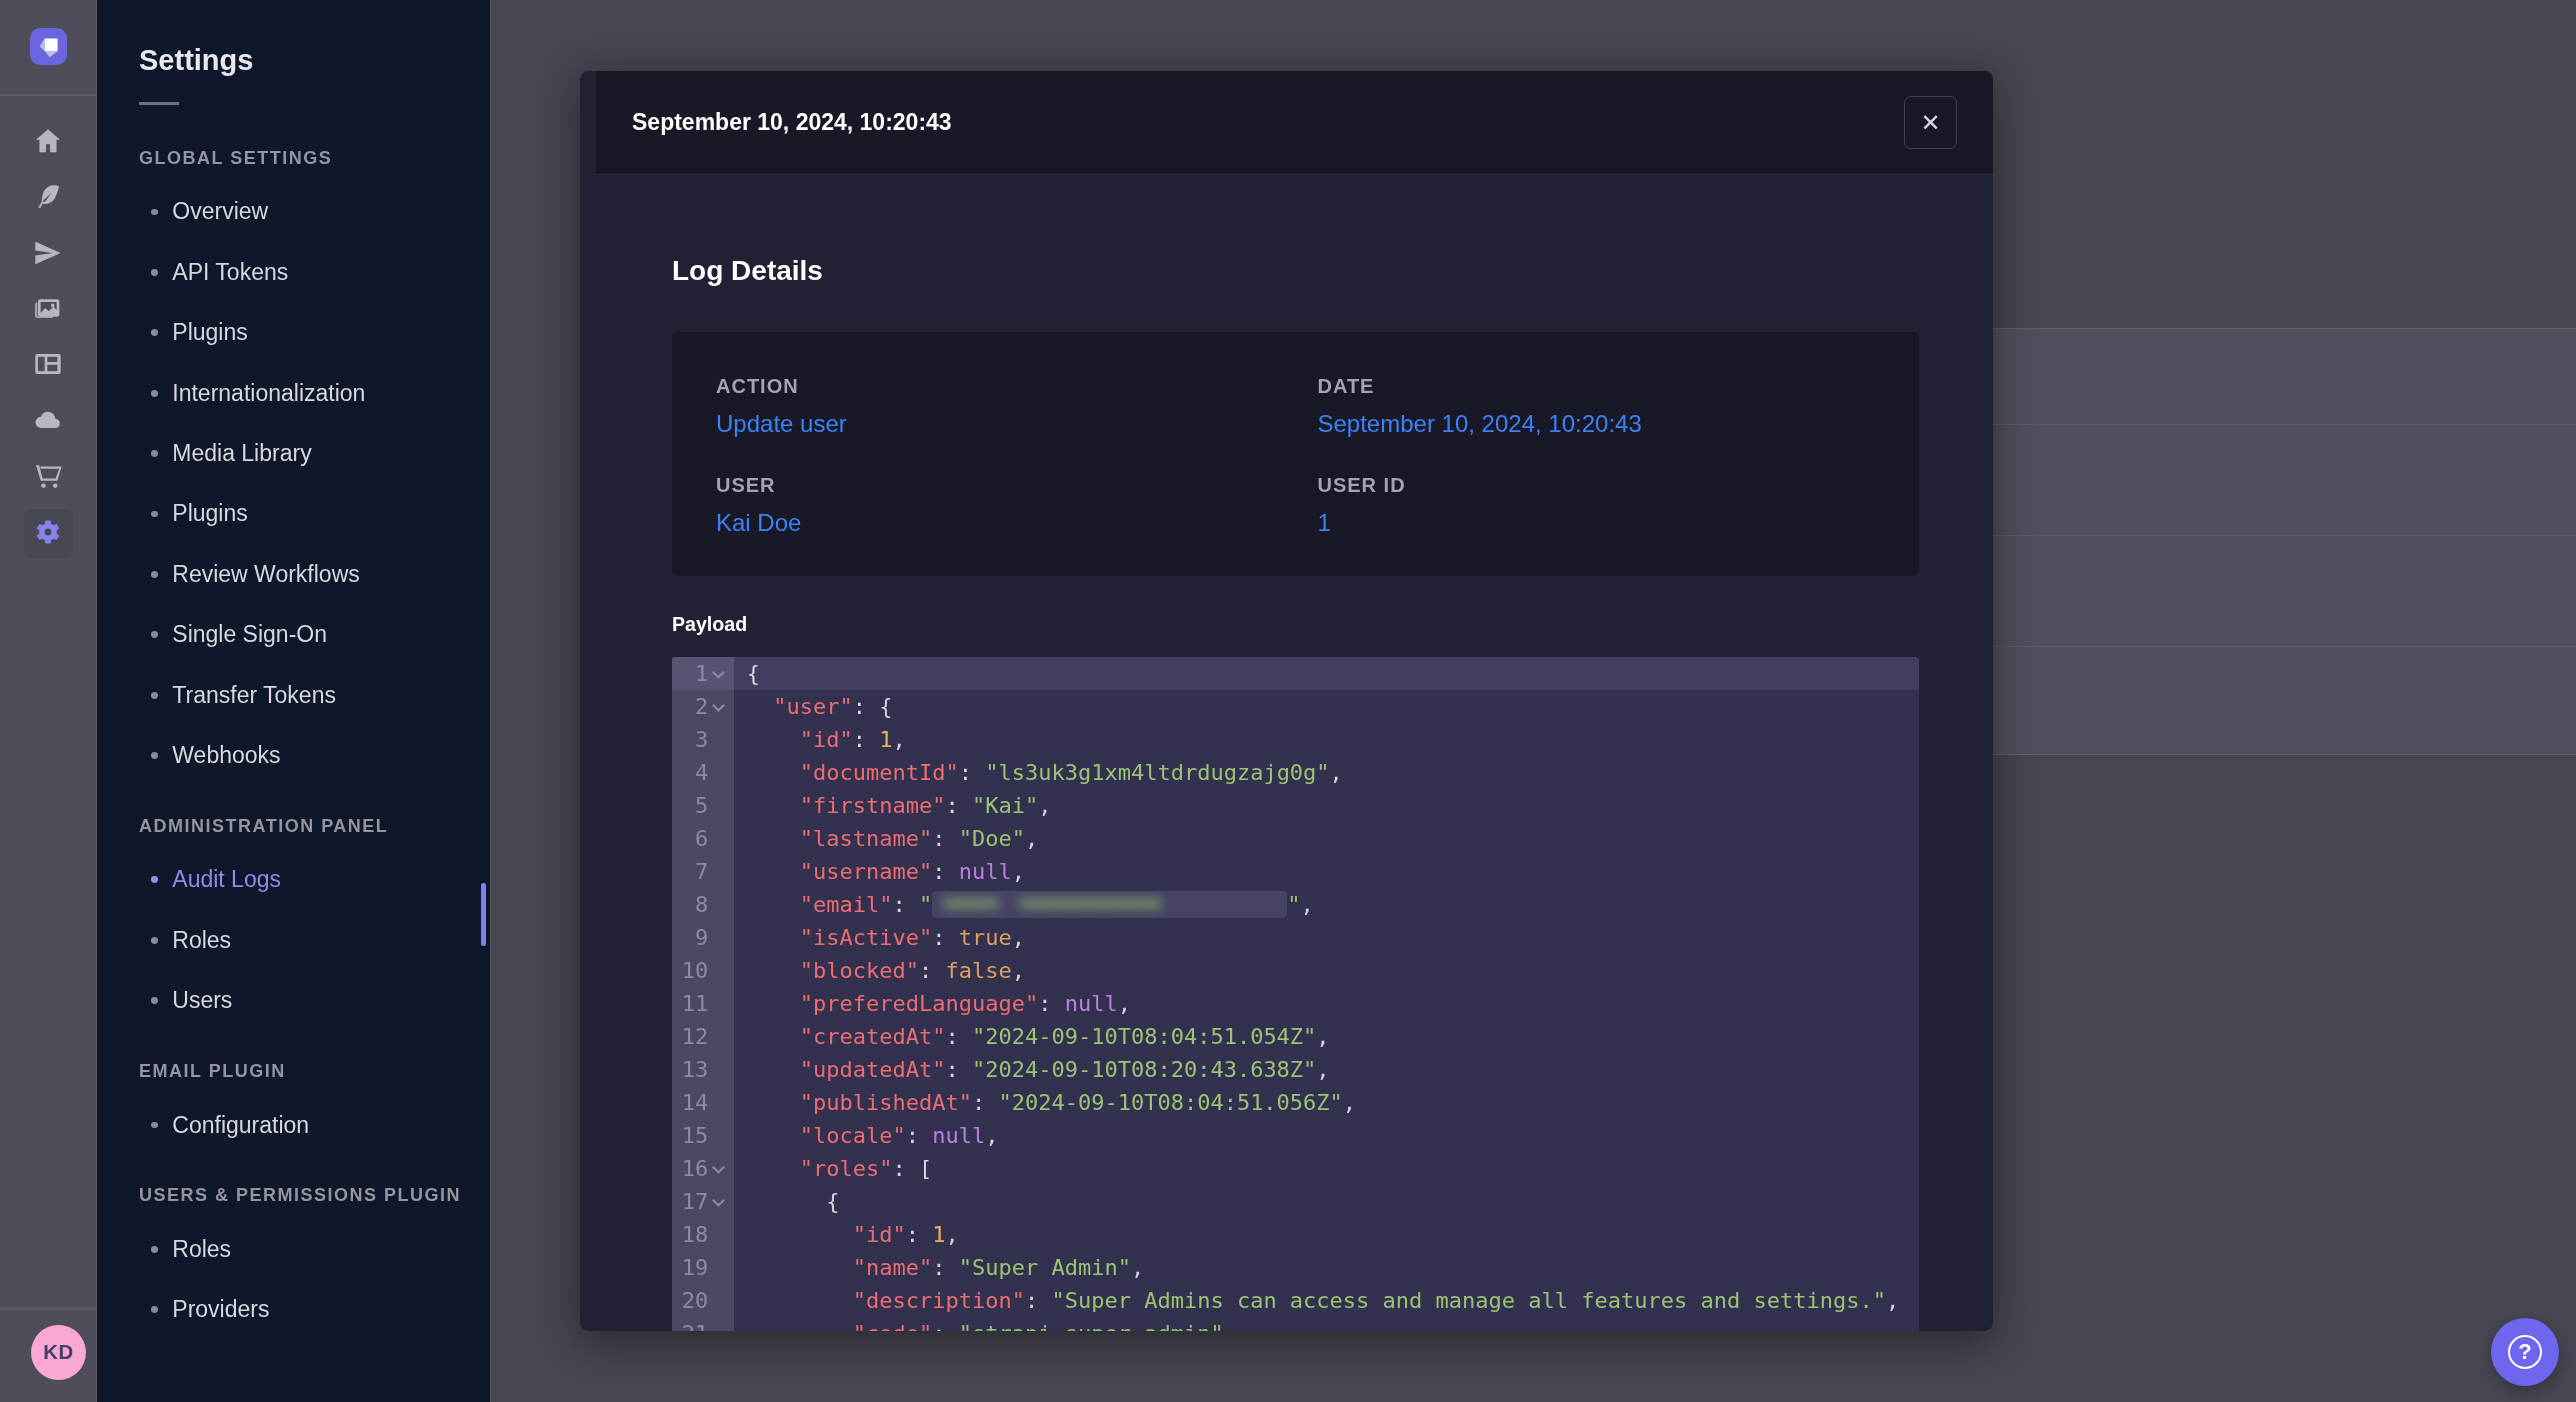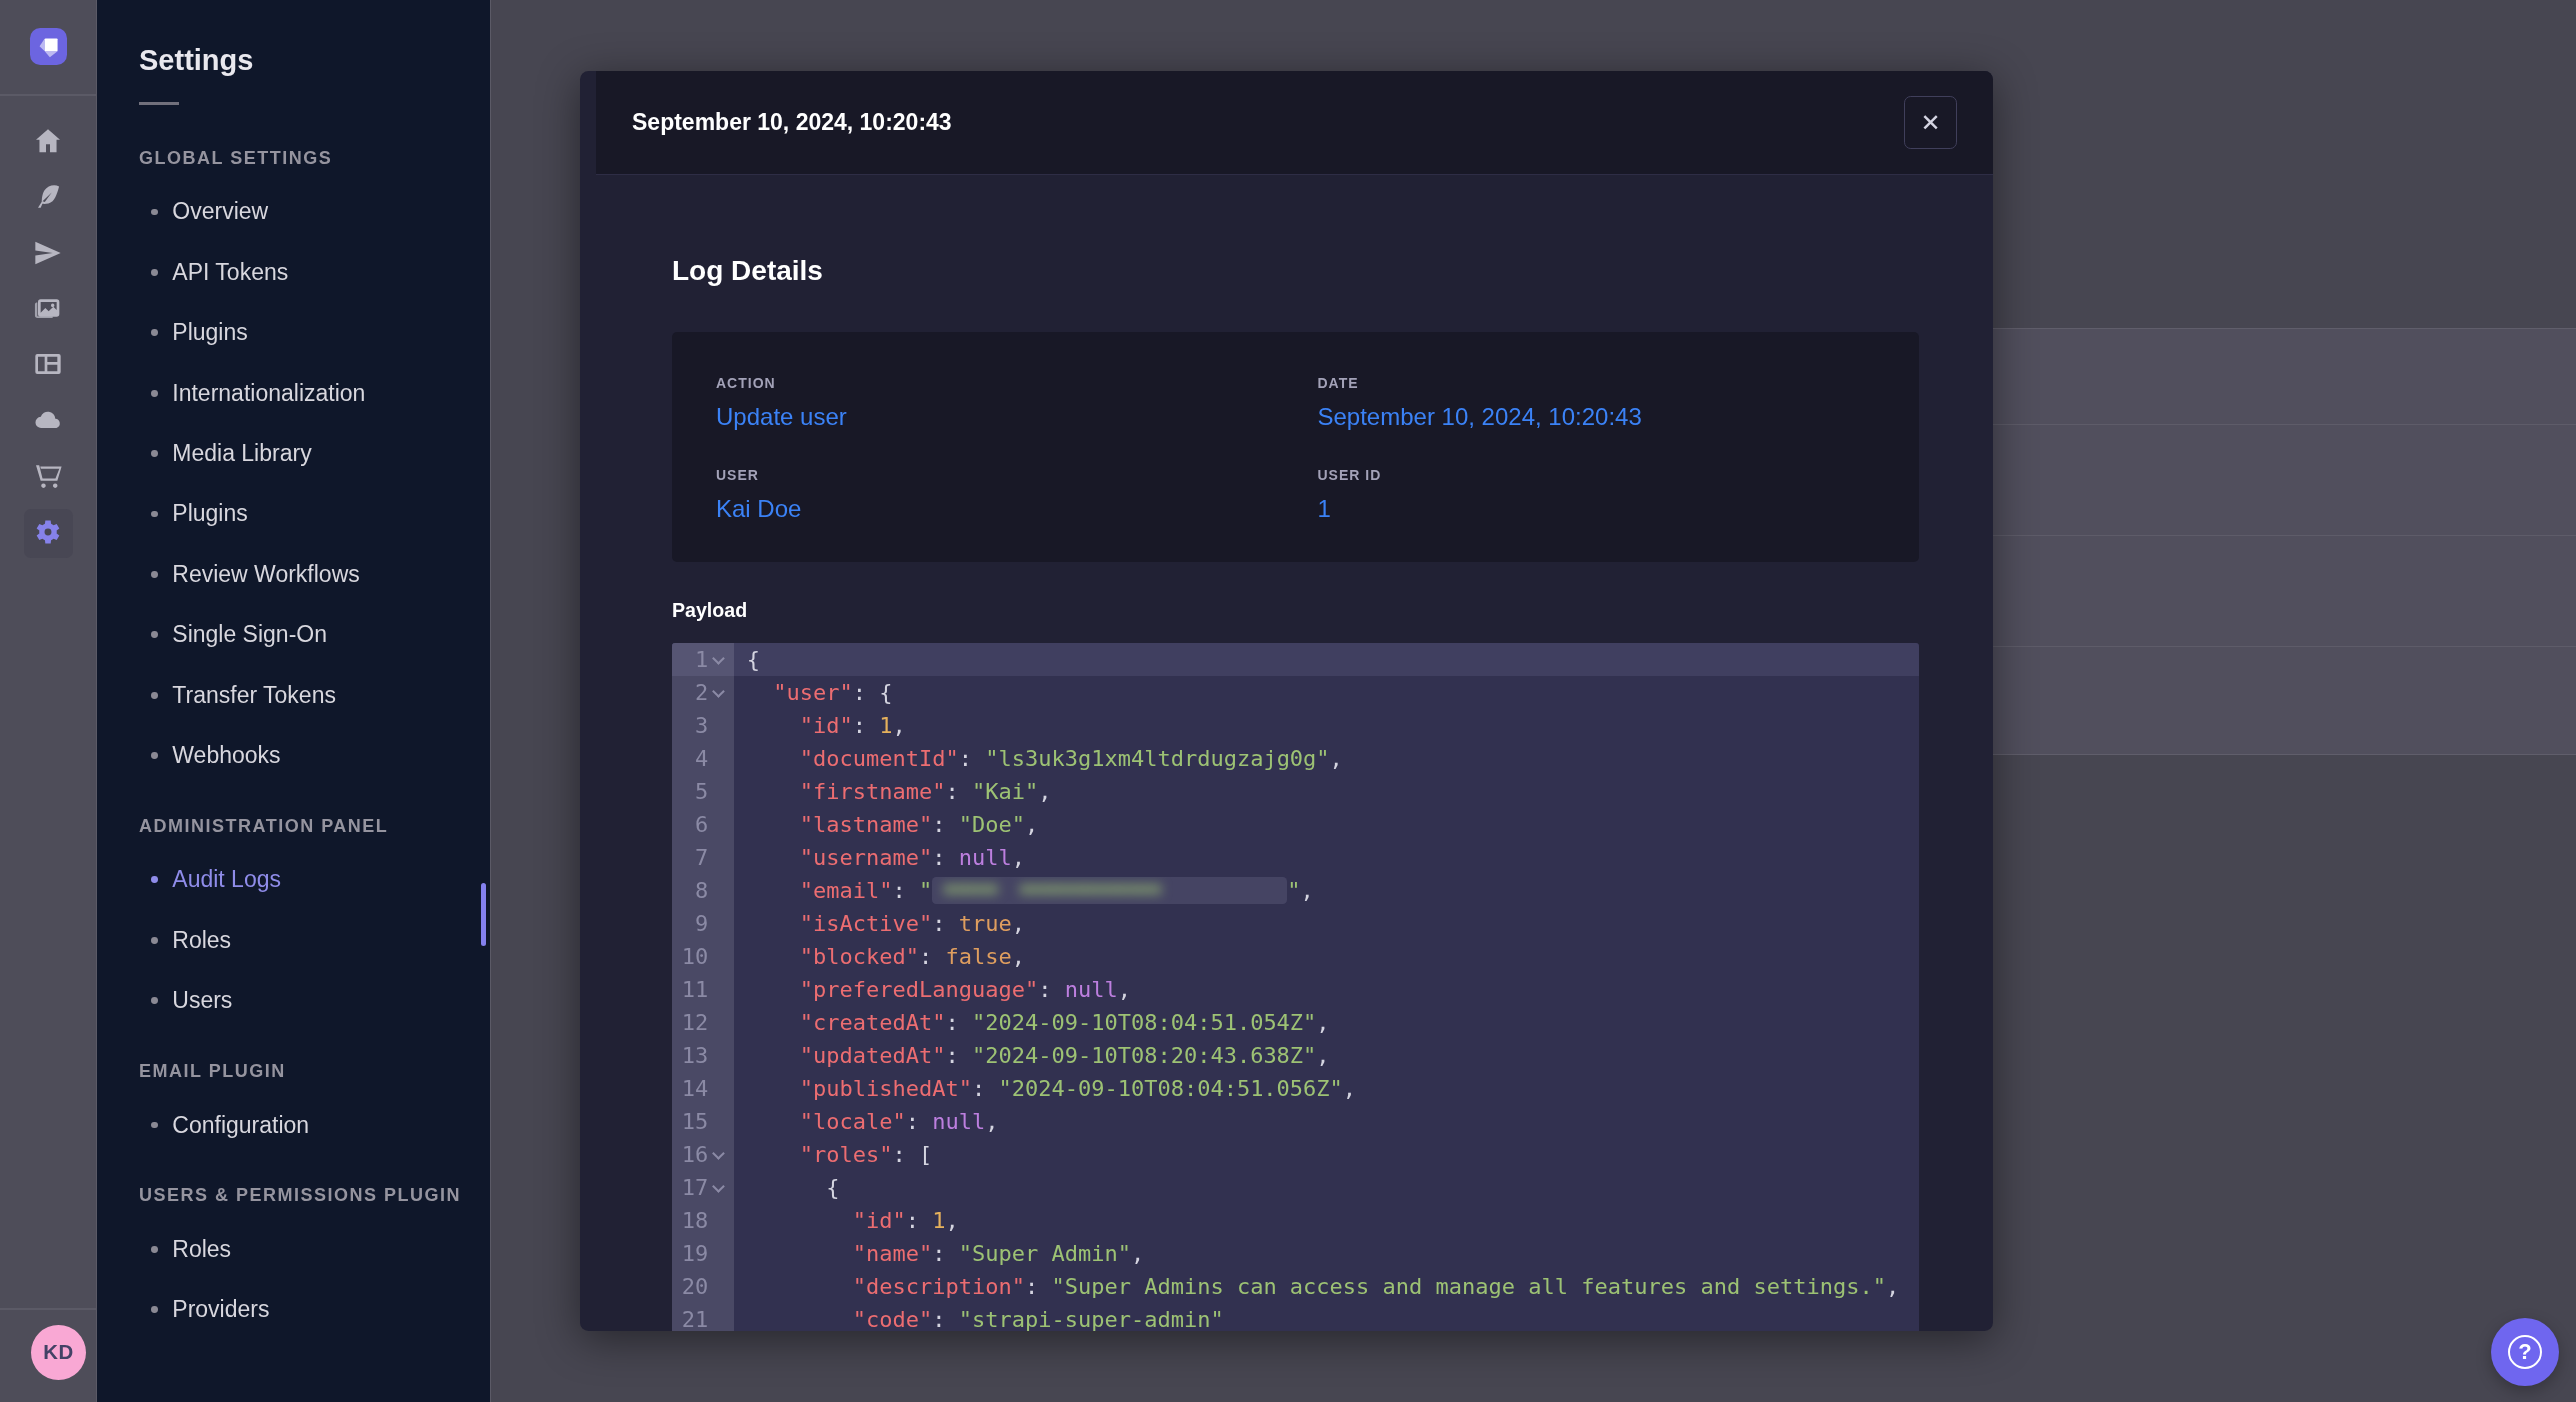--- a/index.html
+++ b/index.html
@@ -58,21 +58,21 @@
   #modal-header { flex:0 0 104px; background:#181826; border-bottom:1.7px solid #2e2d45;
                   display:flex; align-items:center; justify-content:space-between; padding:0 36px; }
   #modal-title { font-size:23px; font-weight:700; color:#ffffff; }
   #modal-close { width:53px; height:53px; border-radius:6.8px; border:1.7px solid #403f5b;
                  background:transparent; color:#d4d4e2; font-size:24px; line-height:1;
                  display:flex; align-items:center; justify-content:center; cursor:pointer; }
   #modal-body { flex:1 1 auto; padding:80px 74px 0 76px; display:flex; flex-direction:column; overflow:hidden; }
   #log-details-title { font-size:28px; font-weight:600; color:#ffffff; }
   #details-card { margin-top:45px; background:#181826; border-radius:5.1px;
                   padding:43px 0 39px 44px; display:grid; grid-template-columns:1fr 1fr; row-gap:36px; }
-  .field-label { font-size:14px; font-weight:600; letter-spacing:1px; color:#a3a2b8; text-transform:uppercase; }
+  .field-label { font-size:20px; font-weight:600; letter-spacing:1px; color:#a3a2b8; text-transform:uppercase; }
   .field-value { margin-top:12px; font-size:24px; color:#3b82f6; }
   #payload-label { margin-top:37px; font-size:19.6px; font-weight:700; color:#ffffff; }
   #code-block { margin-top:21px; flex:1 1 auto; background:#323150; border-radius:3.4px 3.4px 0 0;
                 overflow:hidden; position:relative; font-family:"DejaVu Sans Mono", monospace; }
   #gutter-underlay { position:absolute; left:0; top:0; bottom:0; width:62px; background:#4a4965; }
   .cl { position:relative; height:33px; display:flex; align-items:center; white-space:pre; }
   .cl.active { background:#403f60; }
   .cl.active .ln-cell { background:#565573; }
   .ln-cell { width:62px; flex:0 0 auto; height:100%; display:flex; align-items:center; justify-content:flex-end;
              padding-right:6.8px; color:#8b8aa5; font-size:22px; position:relative; }

